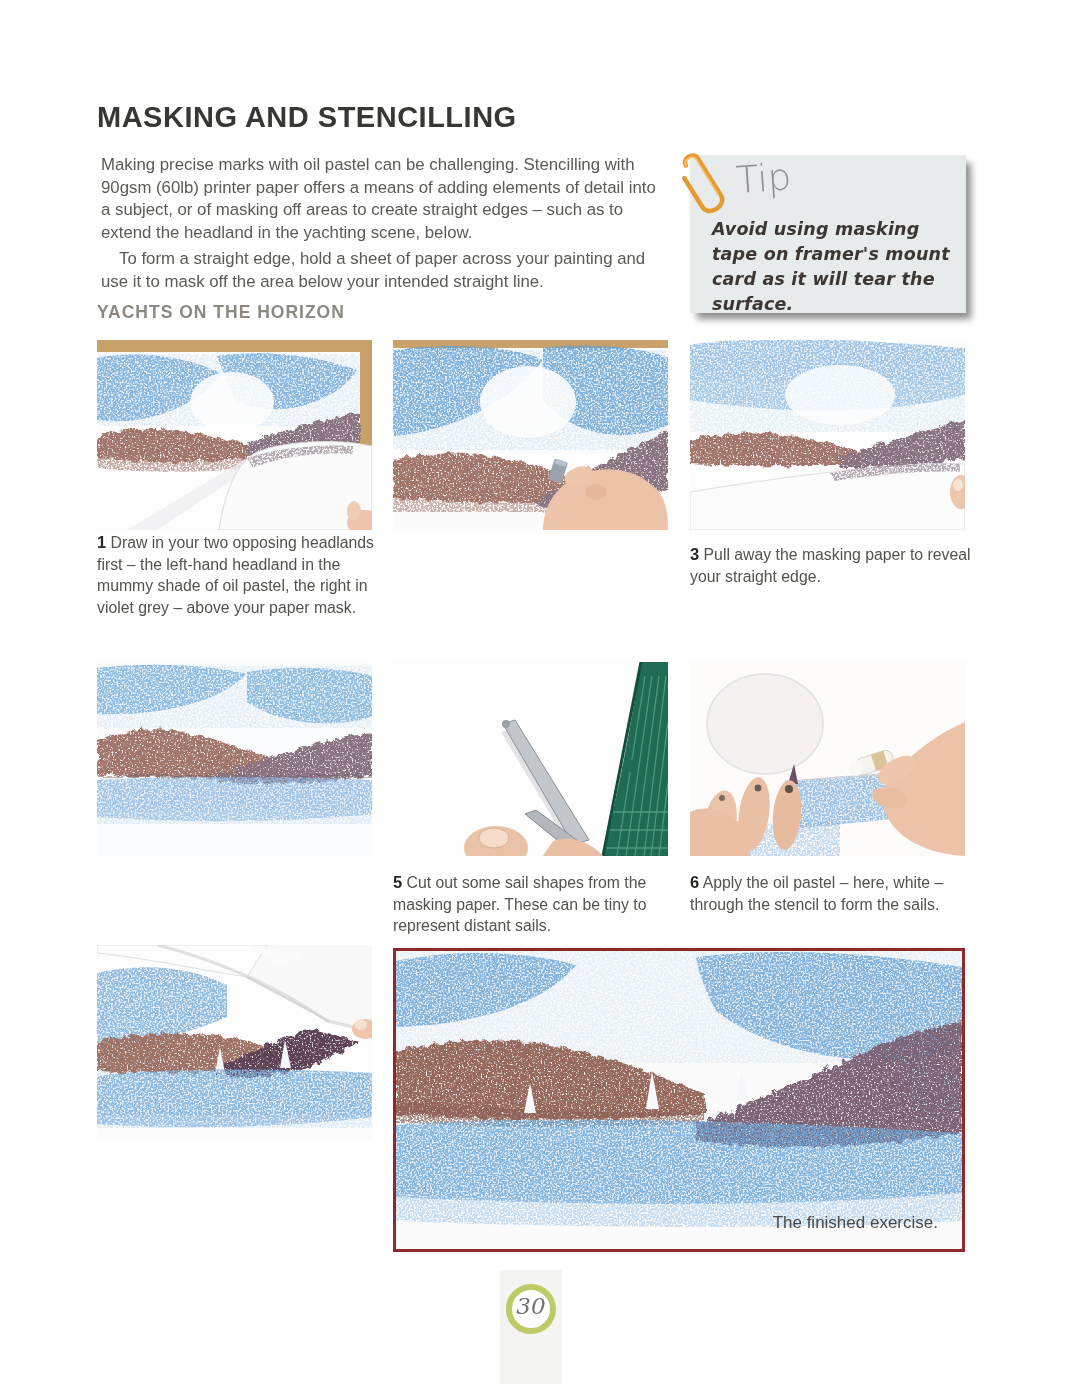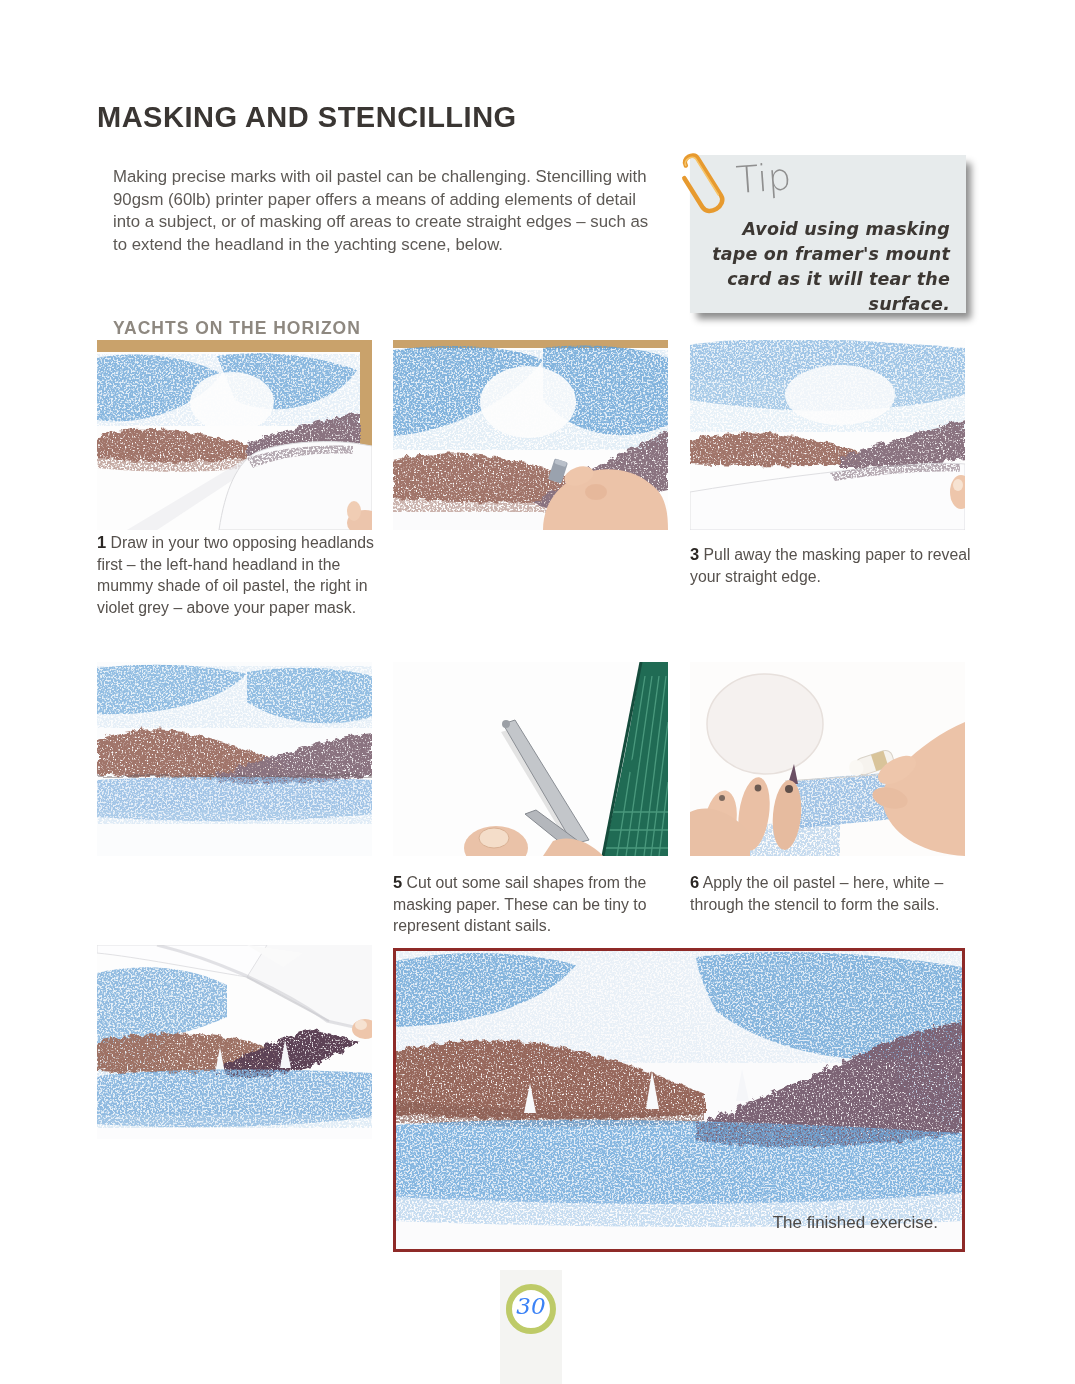--- a/index.html
+++ b/index.html
@@ -1,40 +1,40 @@
 <!DOCTYPE html>
 <html><head>
 <meta charset="utf-8">
 <style>
   html,body{margin:0;padding:0;background:#ffffff;}
   #page{position:relative;width:1075px;height:1384px;background:#ffffff;overflow:hidden;
         font-family:"Liberation Sans",sans-serif;padding-left:20px;}
   .abs{position:absolute;}
   #page-title{left:97px;top:101px;font-size:29px;font-weight:700;color:#3a3633;letter-spacing:.5px;}
   .intro{left:97px;top:150px;width:572px;font-size:16.8px;line-height:22.6px;color:#5d5955;}
-  .intro p{margin:16px;}
+  .intro p{margin:4px;}
   .intro p.indent{text-indent:18px;}
   
   .tip-box{left:690px;top:155px;width:276px;height:158px;background:#e7ebec;
            box-shadow:6px 7px 7px -1px rgba(0,0,0,0.45);}
   .tip-label{position:absolute;left:46px;top:2px;font-size:37px;color:#8f8f8f;
              font-family:"DejaVu Sans",cursive;transform:rotate(-4deg);font-weight:300;}
   .tip-text{position:absolute;left:22px;top:62px;width:238px;font-size:17.5px;line-height:25px;
-            color:#3c3733;font-family:"DejaVu Sans",cursive;font-style:italic;font-weight:700;letter-spacing:.2px;text-align:right;}
+            color:#3c3733;font-family:"DejaVu Sans",cursive;font-style:italic;font-weight:700;letter-spacing:.2px;}
   .paperclip{left:676px;top:140px;}
   #section-heading{left:97px;top:302px;font-size:17.5px;font-weight:700;color:#8e8880;letter-spacing:1px;}
   
   .ph{position:absolute;display:block;}
   .caption{position:absolute;width:292px;font-size:15.8px;line-height:21.5px;color:#56514d;}
   .caption .num{font-weight:700;color:#2b2724;font-size:16.5px;}
   .finished-wrap{left:393px;top:948px;width:566px;height:298px;border:3px solid #8e2a28;background:#fff;}
   .finished-caption{position:absolute;right:24px;bottom:16px;font-size:17px;color:#4c4845;margin-top:24px;}
   .footer-shade{left:500px;top:1270px;width:62px;height:114px;background:#f4f4f2;}
   .page-circle{left:503px;top:1281px;width:56px;height:56px;}
-  .page-num{left:503px;top:1293px;width:56px;text-align:center;font-size:23px;color:#3b82f6;
+  .page-num{left:503px;top:1293px;width:56px;text-align:center;font-size:23px;color:#737373;
             font-family:"DejaVu Serif",serif;font-style:italic;}
 </style>
 </head>
 <body>
 
 <div id="page">
 
   <svg width="0" height="0" style="position:absolute">
     <defs>
       <filter id="grainy" x="-10%" y="-10%" width="120%" height="120%">
@@ -53,34 +53,35 @@
         <feTurbulence type="fractalNoise" baseFrequency="0.1" numOctaves="3" seed="3" result="t"></feTurbulence>
         <feDisplacementMap in="SourceGraphic" in2="t" scale="8"></feDisplacementMap>
       </filter>
     </defs>
   </svg>
 
   <h1 id="page-title" class="abs" style="margin:0">MASKING AND STENCILLING</h1>
 
   <div class="intro abs">
     <p>Making precise marks with oil pastel can be challenging. Stencilling with 90gsm (60lb) printer paper offers a means of adding elements of detail into a subject, or of masking off areas to create straight edges – such as to extend the headland in the yachting scene, below.</p>
+    <p class="indent">To form a straight edge, hold a sheet of paper across your painting and use it to mask off the area below your intended straight line.</p>
   </div>
 
   <div class="tip-box abs">
     <div class="tip-label">Tip</div>
     <div class="tip-text">Avoid using masking tape on framer's mount card as it will tear the surface.</div>
   </div>
   <svg class="paperclip abs" width="58" height="86" viewBox="0 0 58 86">
     <g transform="rotate(-32 29 43)">
       <path d="M22 18 C22 10 36 10 36 18 L36 62 C36 74 14 74 14 62 L14 28" fill="none" stroke="#e79a2f" stroke-width="4.5" stroke-linecap="round"></path>
       <path d="M22 18 C22 12 34 12 34 18 L34 60" fill="none" stroke="#f6c469" stroke-width="1.6" stroke-linecap="round"></path>
     </g>
   </svg>
 
-  <h2 id="section-heading" class="abs" style="margin:16px">YACHTS ON THE HORIZON</h2>
+  <h2 id="section-heading" class="abs" style="margin:0">YACHTS ON THE HORIZON</h2>
 
   <svg class="ph" style="left:97px;top:340px" width="275" height="190" viewBox="0 0 275 190">
     <rect width="275" height="190" fill="#fdfdfd"></rect>
     <rect x="0" y="0" width="275" height="13" fill="#c9a26b"></rect>
     <rect x="262" y="10" width="13" height="104" fill="#c9a26b"></rect>
     <rect x="0" y="12" width="263" height="178" fill="#fdfdfd"></rect>
     <path d="M0 18 C40 10 90 16 125 34 C95 72 40 86 0 80 Z" fill="#5f9ed3" opacity=".16"></path>
     <path d="M0 18 C40 10 90 16 125 34 C95 72 40 86 0 80 Z" fill="#5f9ed3" opacity=".85" filter="url(#grainy)"></path>
     <path d="M120 16 C170 8 230 18 260 30 C240 62 180 82 138 60 Z" fill="#5f9ed3" opacity=".16"></path>
     <path d="M120 16 C170 8 230 18 260 30 C240 62 180 82 138 60 Z" fill="#5f9ed3" opacity=".85" filter="url(#grainy)"></path>

